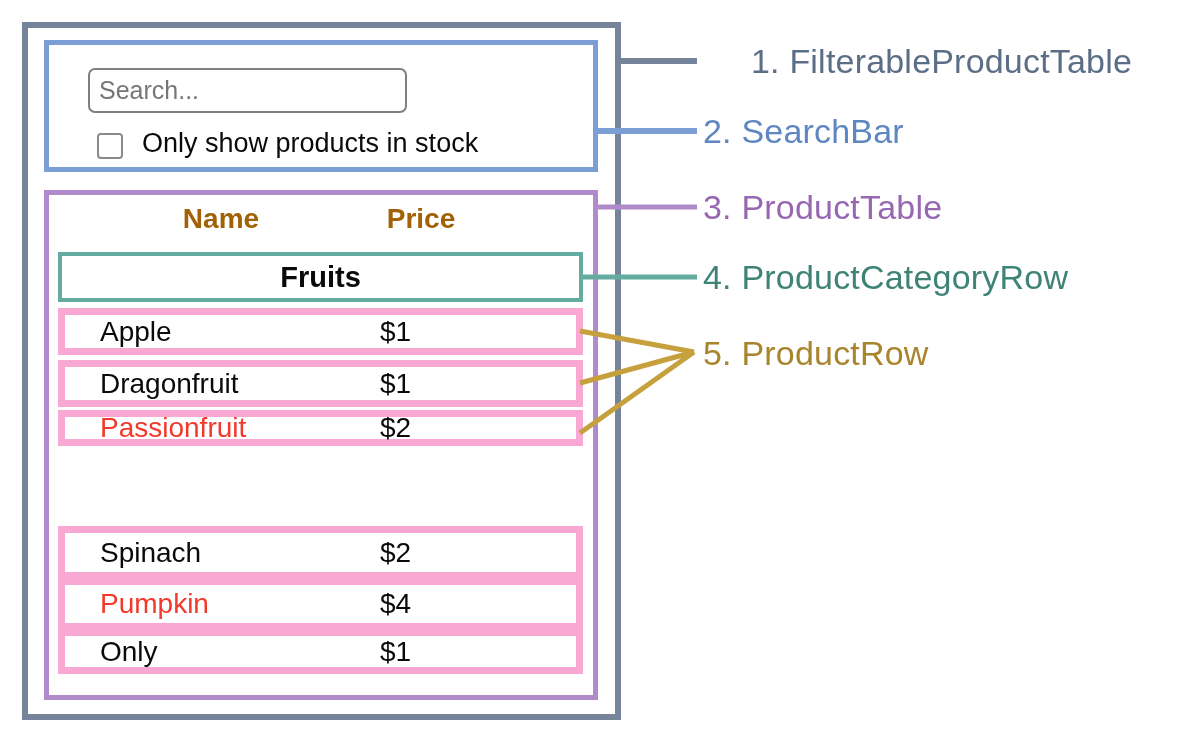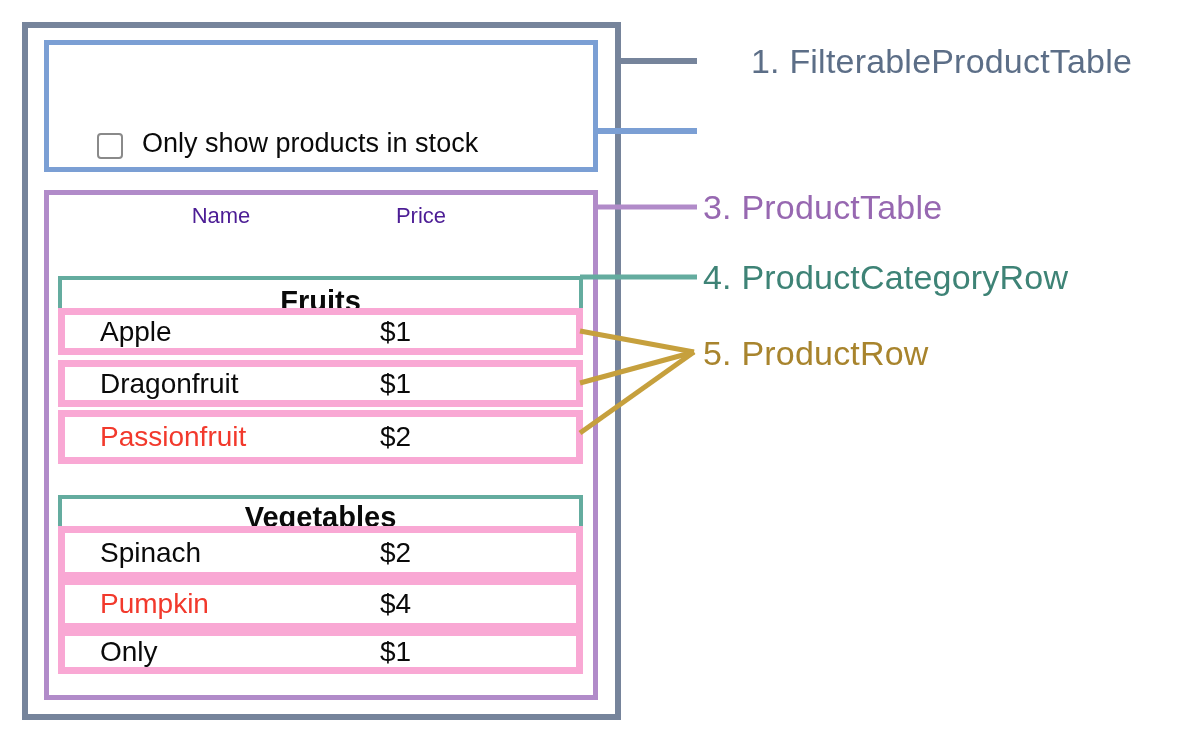--- a/index.html
+++ b/index.html
@@ -18,39 +18,39 @@
     font-family:"Liberation Sans", sans-serif;font-size:25px;color:#444;
     padding:0 0 0 9px;outline:none;background:#fff;}
   .search-input::placeholder{color:#767676;opacity:1;}
 
   .checkbox{position:absolute;left:97px;top:133px;width:26px;height:26px;
     box-sizing:border-box;border:2px solid #8A8A8A;border-radius:4px;background:#fff;}
   .checkbox-label{position:absolute;left:142px;top:128px;font-size:27px;color:#0a0a0a;
     white-space:nowrap;}
 
   .col-header{position:absolute;top:203px;transform:translateX(-50%);
-    font-size:22px;font-weight:normal;color:#4c1d95;white-space:nowrap;}
+    font-size:28px;font-weight:bold;color:#a16207;white-space:nowrap;}
   .col-header.name{left:221px;}
   .col-header.price{left:421px;}
 
   .row{position:absolute;left:58px;width:525px;box-sizing:border-box;background:#fff;}
   .cat-row{border:4px solid #64AC9F;display:flex;align-items:center;justify-content:center;
-    font-size:29px;font-weight:bold;color:#0a0a0a;margin-top:24px;}
+    font-size:29px;font-weight:bold;color:#0a0a0a;}
   .prod-row{border:7px solid #f9a8d4;text-decoration:underline;}
   .prod-row .pname{position:absolute;left:35px;top:50%;transform:translateY(-50%);
     font-size:28px;color:#0a0a0a;white-space:nowrap;}
   .prod-row .pprice{position:absolute;left:315px;top:50%;transform:translateY(-50%);
     font-size:28px;color:#0a0a0a;white-space:nowrap;}
   .prod-row .pname.red{color:#F2392C;}
 
   
   .r-fruits{top:252px;height:50px;}
   .r-apple{top:308px;height:47px;}
   .r-dragonfruit{top:360px;height:47px;}
-  .r-passionfruit{top:410px;height:54px;}
+  .r-passionfruit{top:410px;height:36px;}
   .r-vegetables{top:471px;height:45px;}
   .r-spinach{top:526px;height:53px;}
   .r-pumpkin{top:578px;height:52px;}
   .r-peas{top:629px;height:45px;}
 
   
   svg.connectors{position:absolute;left:0;top:0;width:1200px;height:744px;
     pointer-events:none;z-index:5;}
 
   
@@ -63,20 +63,21 @@
   .lg5{top:353px;color:#A8842D;}
 </style>
 </head>
 <body>
 
 <div class="canvas">
 
   <div class="box outer"></div>
 
   <div class="box searchbar"></div>
+  <input class="search-input" type="text" placeholder="Search..." style="">
   <div class="checkbox"></div>
   <div class="checkbox-label">Only show products in stock</div>
 
   <div class="box ptable"></div>
   <div class="col-header name">Name</div>
   <div class="col-header price">Price</div>
 
   <div class="row cat-row r-fruits">
     <span>Fruits</span>
   </div>
@@ -87,23 +88,20 @@
   </div>
   <div class="row prod-row r-dragonfruit">
     <span class="pname">Dragonfruit</span>
     <span class="pprice">$1</span>
   </div>
   <div class="row prod-row r-passionfruit">
     <span class="pname red">Passionfruit</span>
     <span class="pprice">$2</span>
   </div>
 
-  <div class="row cat-row r-vegetables">
-    <span>Vegetables</span>
-  </div>
 
   <div class="row prod-row r-spinach">
     <span class="pname">Spinach</span>
     <span class="pprice">$2</span>
   </div>
   <div class="row prod-row r-pumpkin">
     <span class="pname red">Pumpkin</span>
     <span class="pprice">$4</span>
   </div>
   <div class="row prod-row r-peas">
@@ -115,17 +113,18 @@
     <line x1="618" y1="61" x2="697" y2="61" stroke="#76849B" stroke-width="6"></line>
     <line x1="595" y1="131" x2="697" y2="131" stroke="#7B9FD4" stroke-width="6"></line>
     <line x1="594" y1="207" x2="697" y2="207" stroke="#B18BC9" stroke-width="5"></line>
     <line x1="580" y1="277" x2="697" y2="277" stroke="#64AC9F" stroke-width="5"></line>
     <line x1="580" y1="331" x2="694" y2="352" stroke="#C6A03D" stroke-width="5"></line>
     <line x1="580" y1="383" x2="694" y2="352" stroke="#C6A03D" stroke-width="5"></line>
     <line x1="580" y1="433" x2="694" y2="352" stroke="#C6A03D" stroke-width="5"></line>
   </svg>
 
   <div class="legend lg1">1. FilterableProductTable</div>
+  <div class="legend lg2">2. SearchBar</div>
   <div class="legend lg3">3. ProductTable</div>
   <div class="legend lg4">4. ProductCategoryRow</div>
   <div class="legend lg5">5. ProductRow</div>
 
 </div>
 
 </body></html>

